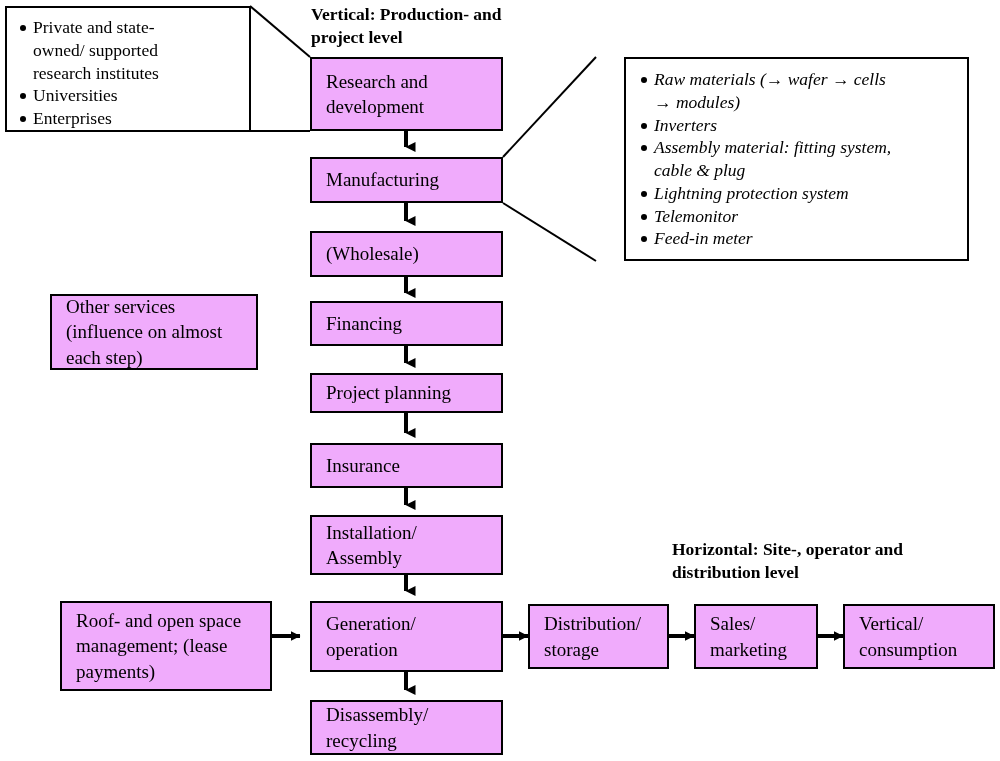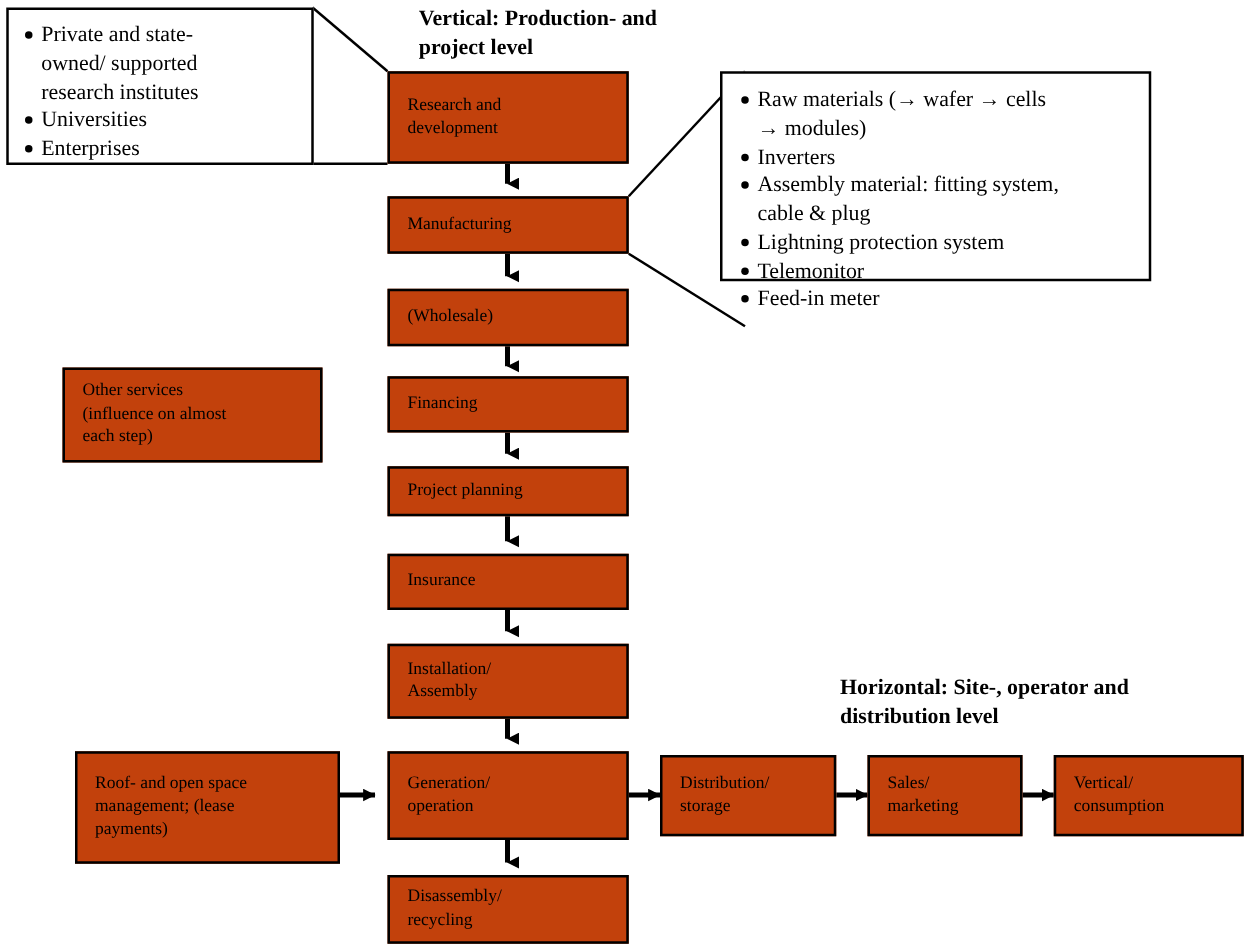--- a/index.html
+++ b/index.html
@@ -23,22 +23,22 @@
     left: 0;
     top: 0;
     width: 1000px;
     height: 761px;
     pointer-events: none;
   }
   .box {
     position: absolute;
     box-sizing: border-box;
     border: 2px solid #000000;
-    background: #c2410c;
-    font-size: 14px;
+    background: #f0abfc;
+    font-size: 19px;
     line-height: 1.32;
     display: flex;
     align-items: center;
   }
   .box .txt {
     padding-left: 14px;
     padding-right: 6px;
     white-space: pre-line;
   }
   .callout {
@@ -114,37 +114,37 @@
     </g>
 
     <g stroke="#000000" stroke-width="4" fill="none">
       <line x1="272" y1="636" x2="300" y2="636" marker-end="url(#arrowRight)"></line>
       <line x1="503" y1="636" x2="528" y2="636" marker-end="url(#arrowRight)"></line>
       <line x1="669" y1="636" x2="694" y2="636" marker-end="url(#arrowRight)"></line>
       <line x1="818" y1="636" x2="843" y2="636" marker-end="url(#arrowRight)"></line>
     </g>
   </svg>
 
-  <div class="hdr" style="left:311px; top:3px; width:230px;margin-left:24px;">Vertical: Production- and
+  <div class="hdr" style="left:311px; top:3px; width:230px;">Vertical: Production- and
 project level</div>
 
   <div class="hdr" style="left:672px; top:538px; width:280px;">Horizontal: Site-, operator and
 distribution level</div>
 
   <div class="callout" style="left:5px; top:6px; width:246px; height:126px;">
     <ul class="bullets" style="margin-top:8px;">
       <li><span class="dot"></span><span>Private and state-
 owned/ supported
 research institutes</span></li>
       <li><span class="dot"></span><span>Universities</span></li>
       <li><span class="dot"></span><span>Enterprises</span></li>
     </ul>
   </div>
 
-  <div class="callout" style="left:576px; top:57px; width:345px; height:168px;">
+  <div class="callout" style="left:624px; top:57px; width:345px; height:204px;font-style:italic;">
     <ul class="bullets" style="margin-top:9px; margin-left:2px;">
       <li><span class="dot"></span><span>Raw materials (→ wafer → cells
 → modules)</span></li>
       <li><span class="dot"></span><span>Inverters</span></li>
       <li><span class="dot"></span><span>Assembly material: fitting system,
 cable &amp; plug</span></li>
       <li><span class="dot"></span><span>Lightning protection system</span></li>
       <li><span class="dot"></span><span>Telemonitor</span></li>
       <li><span class="dot"></span><span>Feed-in meter</span></li>
     </ul>

